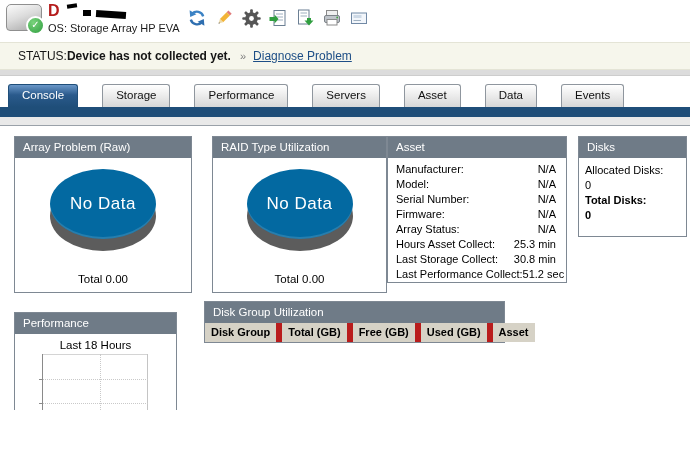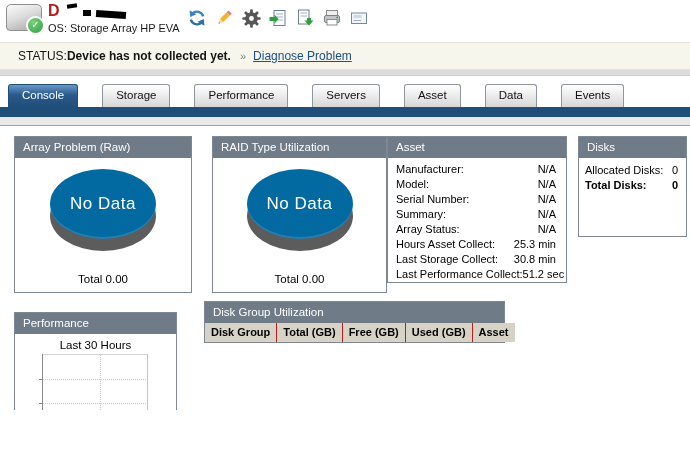--- a/index.html
+++ b/index.html
@@ -65,39 +65,39 @@
     box-shadow:inset 0 -2px 0 rgba(255,255,255,0.14);display:flex;align-items:center;
     justify-content:center;color:#fff;font-size:17px;letter-spacing:0.5px;}
   .total-label{position:absolute;bottom:7px;width:100%;text-align:center;font-size:11.5px;color:#000;}
 
   
   .panel-body.asset{padding-top:4px;}
   .kv{display:flex;justify-content:space-between;padding:0 10px 0 8px;
     font-size:11px;line-height:15px;color:#000;white-space:nowrap;}
   .kv.bold{font-weight:bold;}
   .disks-body{padding-top:5px;}
-  .disks-body .kv{padding:0 8px 0 6px;}
+  .disks-body .kv{padding:0 8px 0 6px;flex-direction:column;}
   .summary{font-weight:bold;font-size:11.5px;padding-left:4px;margin-top:13px;color:#000;}
 
   
   .perf-title{text-align:center;font-size:11.5px;margin-top:5px;color:#000;}
   .chart{position:relative;margin:3px 0 0 27px;width:106px;height:56px;}
   .yaxis{position:absolute;left:0;top:0;width:1px;height:100%;background:#8a8a8a;}
   .topline{position:absolute;left:0;top:0;width:100%;height:1px;background:#d4d4d4;}
   .rightline{position:absolute;right:0;top:0;width:1px;height:100%;background:#c4c4c4;}
   .hgrid{position:absolute;left:1px;right:0;border-top:1px dotted #c9c9c9;}
   .hg1{top:25px;} .hg2{top:49px;}
   .tick{position:absolute;left:-3px;width:3px;height:1px;background:#8a8a8a;}
   .tk1{top:25px;} .tk2{top:49px;}
   .vgrid{position:absolute;left:58px;top:0;height:100%;border-left:1px dotted #c9c9c9;}
 
   
   .dg-table{width:100%;border-collapse:collapse;}
   .dg-table th{background:#d6d2c6;font-size:11px;font-weight:bold;text-align:left;
-    padding:3px 6px 4px;border-right:1px solid #b91c1c;color:#000;white-space:nowrap;}
+    padding:3px 6px 4px;border-right:6px solid #b91c1c;color:#000;white-space:nowrap;}
   .dg-table th:last-child{border-right:none;}
   .dg-table th:nth-child(1){width:76px;} .dg-table th:nth-child(2){width:68px;}
   .dg-table th:nth-child(3){width:60px;} .dg-table th:nth-child(4){width:62px;}
 </style>
 </head>
 <body>
 
 <div class="screen">
 
   <div class="topbar">
@@ -227,21 +227,21 @@
       </div>
       <div class="kv">
         <span>Model:</span>
         <span>N/A</span>
       </div>
       <div class="kv">
         <span>Serial Number:</span>
         <span>N/A</span>
       </div>
       <div class="kv">
-        <span>Summary:</span>
+        <span>Firmware:</span>
         <span>N/A</span>
       </div>
       <div class="kv">
         <span>Array Status:</span>
         <span>N/A</span>
       </div>
       <div class="kv">
         <span>Hours Asset Collect:</span>
         <span>25.3 min</span>
       </div>
@@ -265,21 +265,21 @@
       </div>
       <div class="kv bold">
         <span>Total Disks:</span>
         <span>0</span>
       </div>
     </div>
   </div>
 
   <div class="panel" id="p-perf">
     <div class="panel-header">Performance</div>
-    <div class="perf-title">Last 30 Hours</div>
+    <div class="perf-title">Last 18 Hours</div>
     <div class="chart">
       <div class="topline"></div>
       <div class="rightline"></div>
       <div class="yaxis"></div>
       <div class="hgrid hg1"></div>
       <div class="hgrid hg2"></div>
       <div class="tick tk1"></div>
       <div class="tick tk2"></div>
       <div class="vgrid"></div>
     </div>

